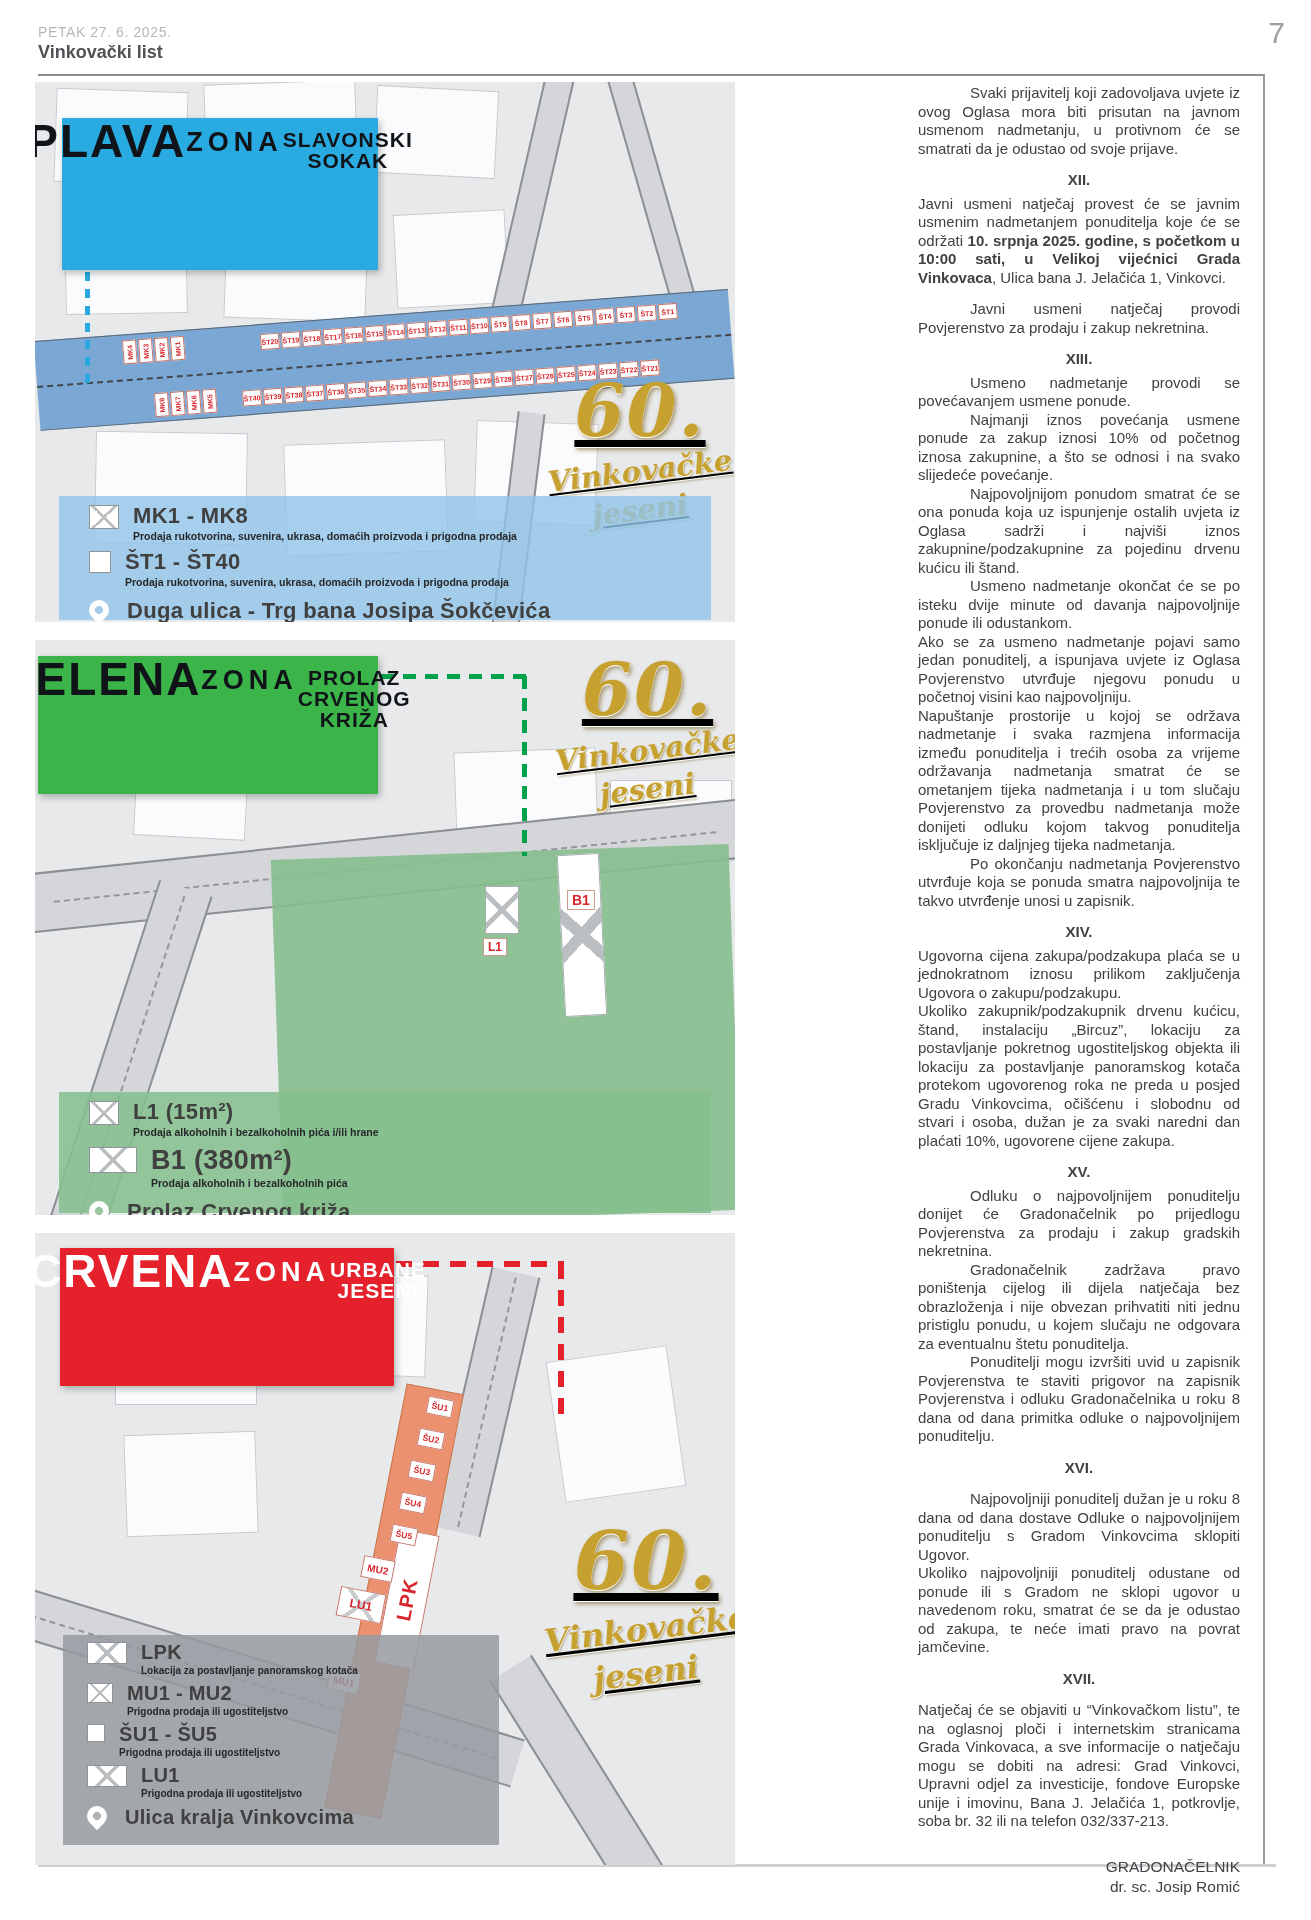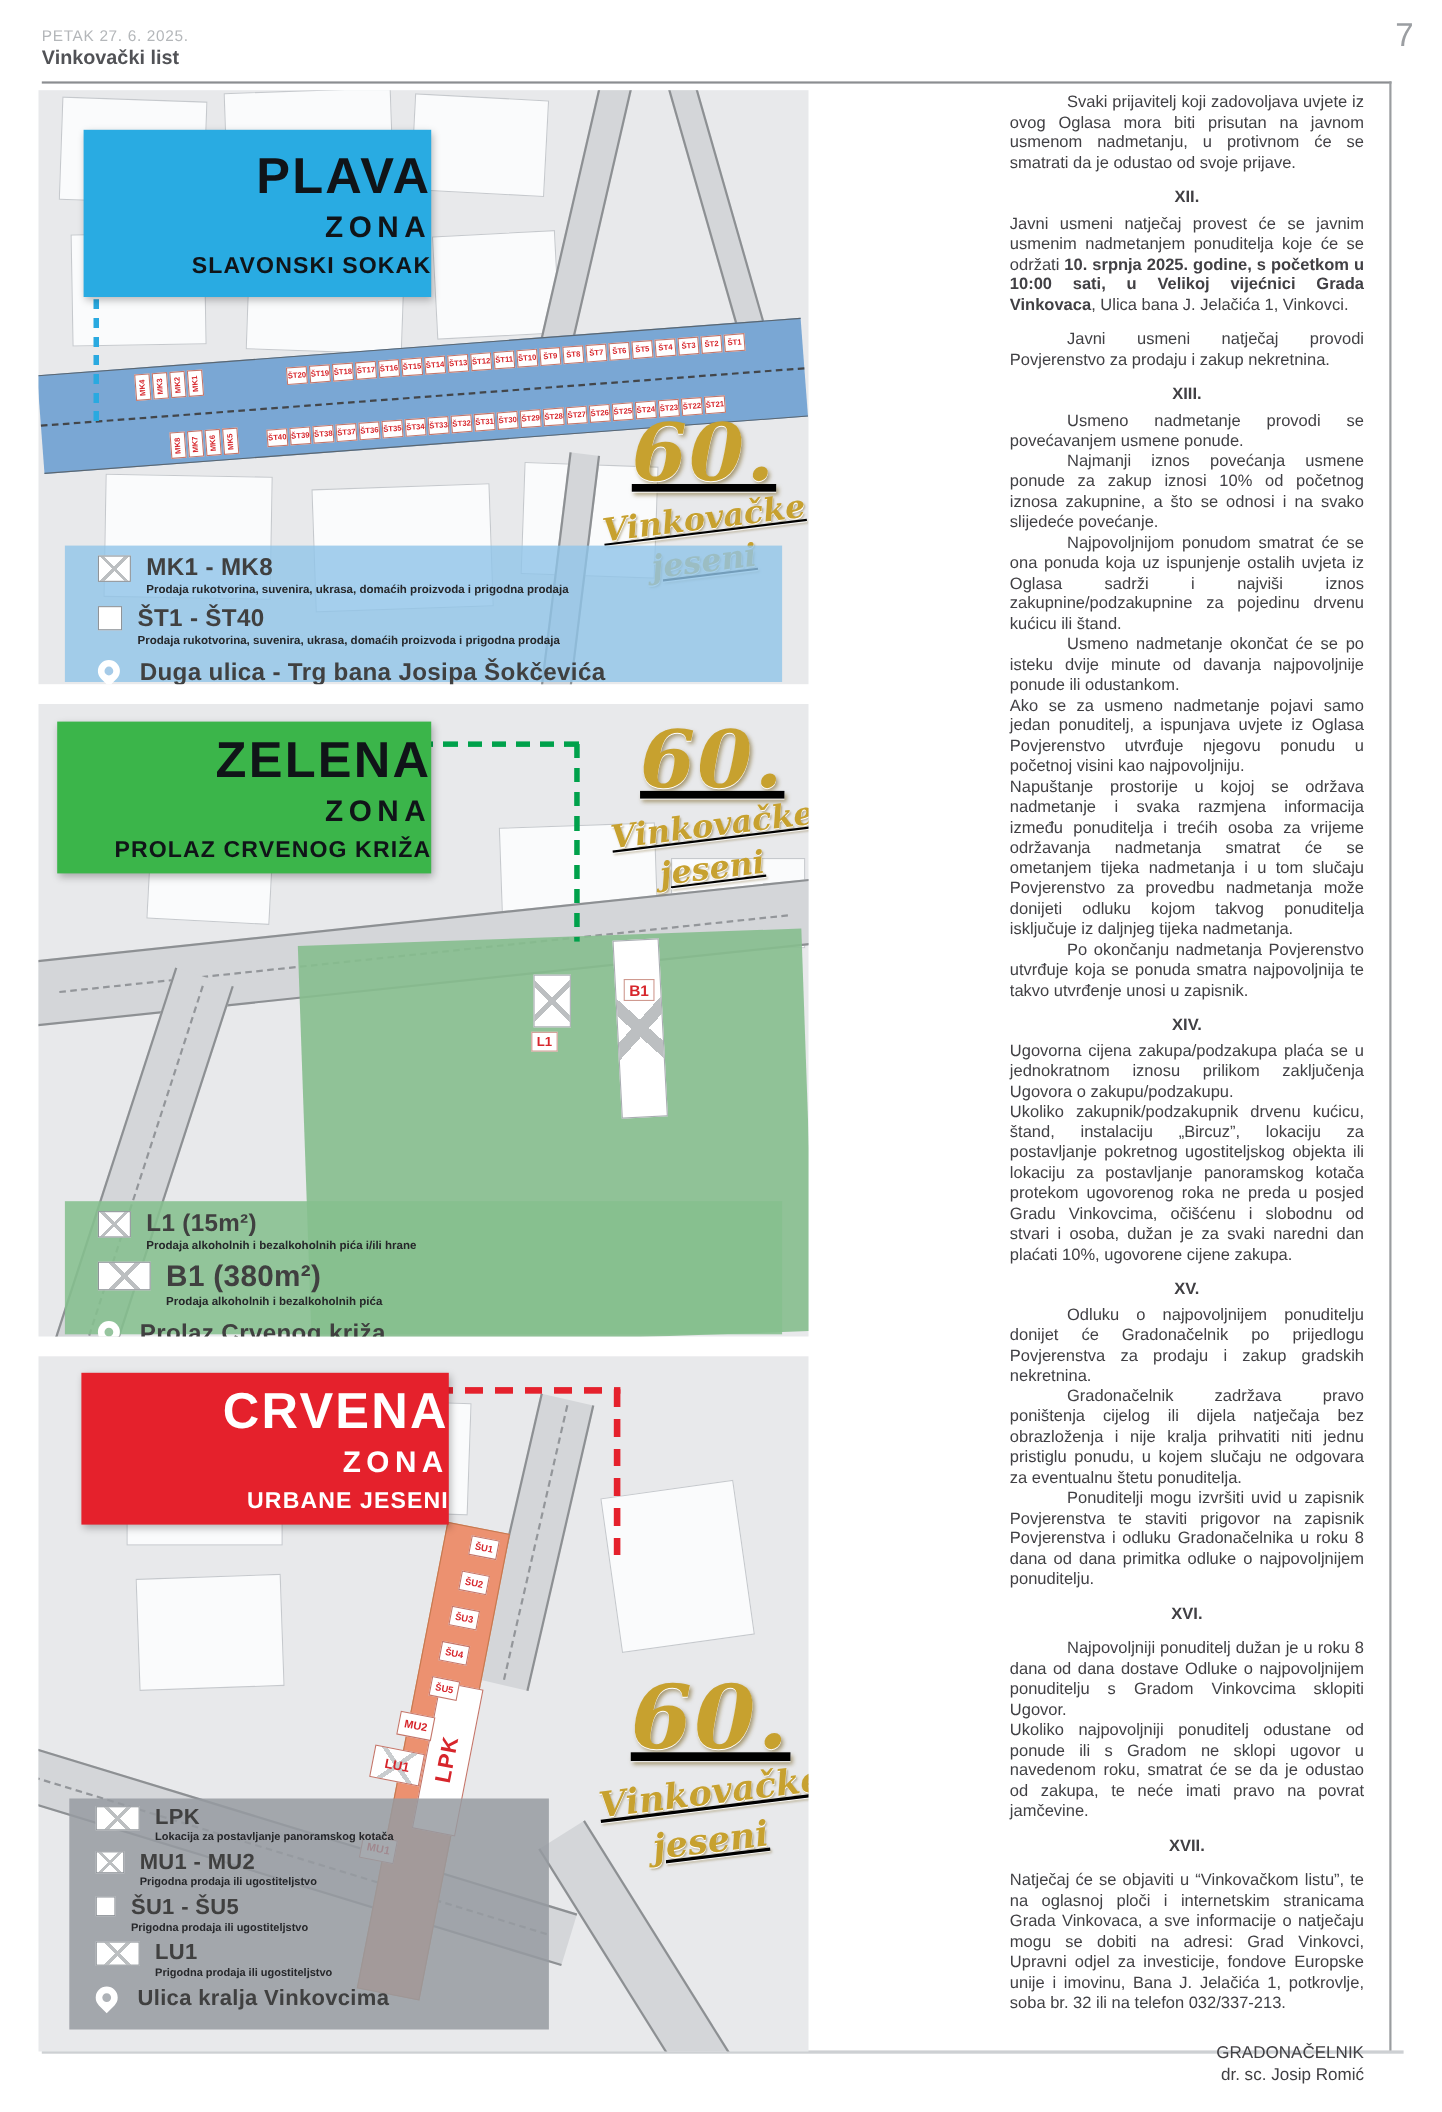--- a/index.html
+++ b/index.html
@@ -18,22 +18,22 @@
   #map-plava{top:82px;height:540px;}
   #map-zelena{top:640px;height:575px;}
   #map-crvena{top:1233px;height:632px;}
   .parcel{position:absolute;background:#fafbfc;border:1px solid #c6c9cd;}
   .road{position:absolute;background:#d4d6d9;border-left:2px solid #8d9093;border-right:2px solid #8d9093;}
   .road.h{border:none;border-top:2px solid #8d9093;border-bottom:2px solid #8d9093;}
   .cl{position:absolute;left:4%;right:4%;top:50%;height:0;border-top:2px dashed #93969a;}
   .clv{position:absolute;top:2%;bottom:2%;left:50%;width:0;border-left:2px dashed #93969a;}
 
   
-  .zone-header{position:absolute;display:flex;flex-direction:column;align-items:flex-end;justify-content:center;
-               box-shadow:2px 3px 7px rgba(0,0,0,.28);color:#101418;text-align:center;margin-left:14px;}
+  .zone-header{position:absolute;display:flex;flex-direction:row;align-items:flex-start;justify-content:center;
+               box-shadow:2px 3px 7px rgba(0,0,0,.28);color:#101418;text-align:center;}
   .zh1{font-size:46px;font-weight:700;letter-spacing:2px;line-height:1;}
   .zh2{font-size:27px;font-weight:700;letter-spacing:5px;line-height:1;margin-top:11px;}
   .zh3{font-size:21px;font-weight:700;letter-spacing:1px;line-height:1;margin-top:11px;}
   #map-plava .zone-header{left:27px;top:36px;width:316px;height:152px;background:#29abe2;}
   #map-zelena .zone-header{left:3px;top:16px;width:340px;height:138px;background:#3bb54a;}
   #map-crvena .zone-header{left:25px;top:15px;width:334px;height:138px;background:#e5212c;color:#fff;}
 
   
   #map-plava .dash-v{position:absolute;left:50px;top:190px;width:5px;height:114px;
       background:repeating-linear-gradient(180deg,#29a9e0 0 9px,transparent 9px 17px);}
@@ -496,21 +496,21 @@
         <div class="art-p indent"><span>Najpovoljnijom ponudom smatrat će se ona ponuda koja uz ispunjenje ostalih uvjeta iz Oglasa sadrži i najviši iznos zakupnine/podzakupnine za pojedinu drvenu kućicu ili štand.</span></div>
         <div class="art-p indent"><span>Usmeno nadmetanje okončat će se po isteku dvije minute od davanja najpovoljnije ponude ili odustankom.</span></div>
         <div class="art-p"><span>Ako se za usmeno nadmetanje pojavi samo jedan ponuditelj, a ispunjava uvjete iz Oglasa Povjerenstvo utvrđuje njegovu ponudu u početnoj visini kao najpovoljniju.</span></div>
         <div class="art-p"><span>Napuštanje prostorije u kojoj se održava nadmetanje i svaka razmjena informacija između ponuditelja i trećih osoba za vrijeme održavanja nadmetanja smatrat će se ometanjem tijeka nadmetanja i u tom slučaju Povjerenstvo za provedbu nadmetanja može donijeti odluku kojom takvog ponuditelja isključuje iz daljnjeg tijeka nadmetanja.</span></div>
         <div class="art-p indent"><span>Po okončanju nadmetanja Povjerenstvo utvrđuje koja se ponuda smatra najpovoljnija te takvo utvrđenje unosi u zapisnik.</span></div>
         <div class="art-h">XIV.</div>
         <div class="art-p"><span>Ugovorna cijena zakupa/podzakupa plaća se u jednokratnom iznosu prilikom zaključenja Ugovora o zakupu/podzakupu.</span></div>
         <div class="art-p"><span>Ukoliko zakupnik/podzakupnik drvenu kućicu, štand, instalaciju „Bircuz”, lokaciju za postavljanje pokretnog ugostiteljskog objekta ili lokaciju za postavljanje panoramskog kotača protekom ugovorenog roka ne preda u posjed Gradu Vinkovcima, očišćenu i slobodnu od stvari i osoba, dužan je za svaki naredni dan plaćati 10%, ugovorene cijene zakupa.</span></div>
         <div class="art-h">XV.</div>
         <div class="art-p indent"><span>Odluku o najpovoljnijem ponuditelju donijet će Gradonačelnik po prijedlogu Povjerenstva za prodaju i zakup gradskih nekretnina.</span></div>
-        <div class="art-p indent"><span>Gradonačelnik zadržava pravo poništenja cijelog ili dijela natječaja bez obrazloženja i nije kralja prihvatiti niti jednu pristiglu ponudu, u kojem slučaju ne odgovara za eventualnu štetu ponuditelja.</span></div>
+        <div class="art-p indent"><span>Gradonačelnik zadržava pravo poništenja cijelog ili dijela natječaja bez obrazloženja i nije obvezan prihvatiti niti jednu pristiglu ponudu, u kojem slučaju ne odgovara za eventualnu štetu ponuditelja.</span></div>
         <div class="art-p indent"><span>Ponuditelji mogu izvršiti uvid u zapisnik Povjerenstva te staviti prigovor na zapisnik Povjerenstva i odluku Gradonačelnika u roku 8 dana od dana primitka odluke o najpovoljnijem ponuditelju.</span></div>
         <div class="art-h">XVI.</div>
         <div class="art-p indent sb"><span>Najpovoljniji ponuditelj dužan je u roku 8 dana od dana dostave Odluke o najpovoljnijem ponuditelju s Gradom Vinkovcima sklopiti Ugovor.</span></div>
         <div class="art-p"><span>Ukoliko najpovoljniji ponuditelj odustane od ponude ili s Gradom ne sklopi ugovor u navedenom roku, smatrat će se da je odustao od zakupa, te neće imati pravo na povrat jamčevine.</span></div>
         <div class="art-h">XVII.</div>
         <div class="art-p sb"><span>Natječaj će se objaviti u “Vinkovačkom listu”, te na oglasnoj ploči i internetskim stranicama Grada Vinkovaca, a sve informacije o natječaju mogu se dobiti na adresi: Grad Vinkovci, Upravni odjel za investicije, fondove Europske unije i imovinu, Bana J. Jelačića 1, potkrovlje, soba br. 32 ili na telefon 032/337-213.</span></div>
       </div>
     <div class="sig">
       <div>GRADONAČELNIK</div>
       <div>dr. sc. Josip Romić</div>

